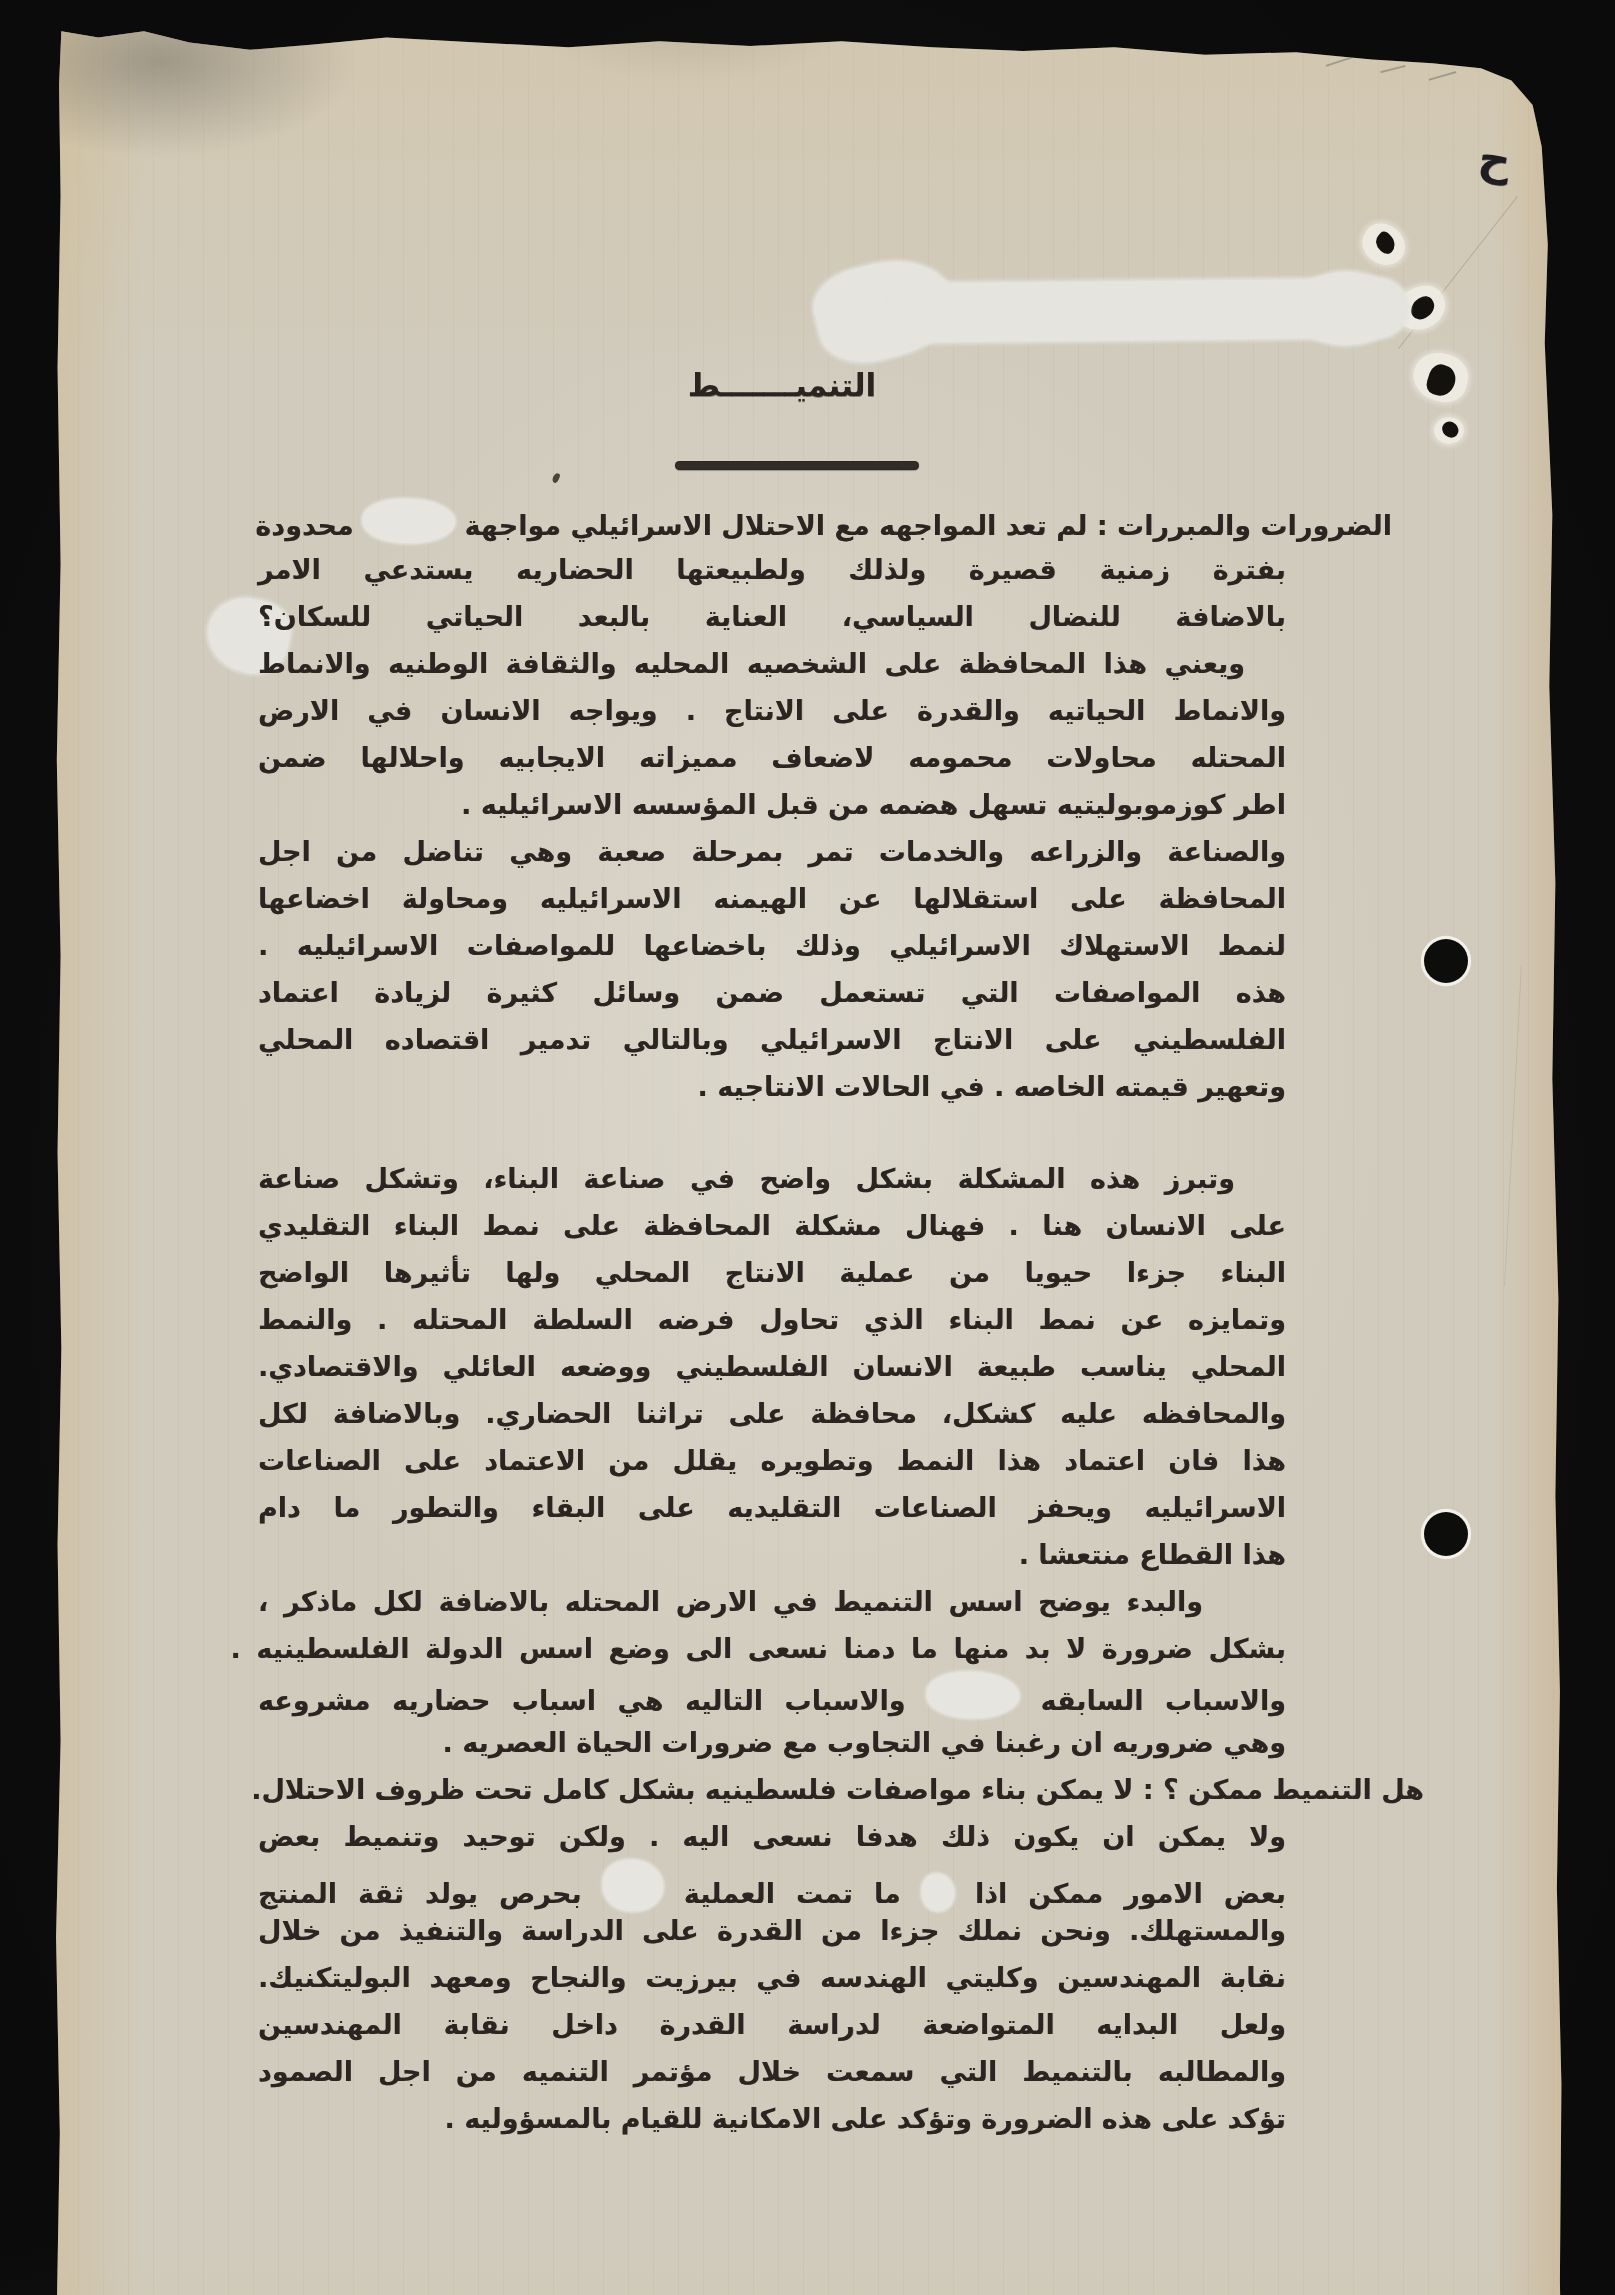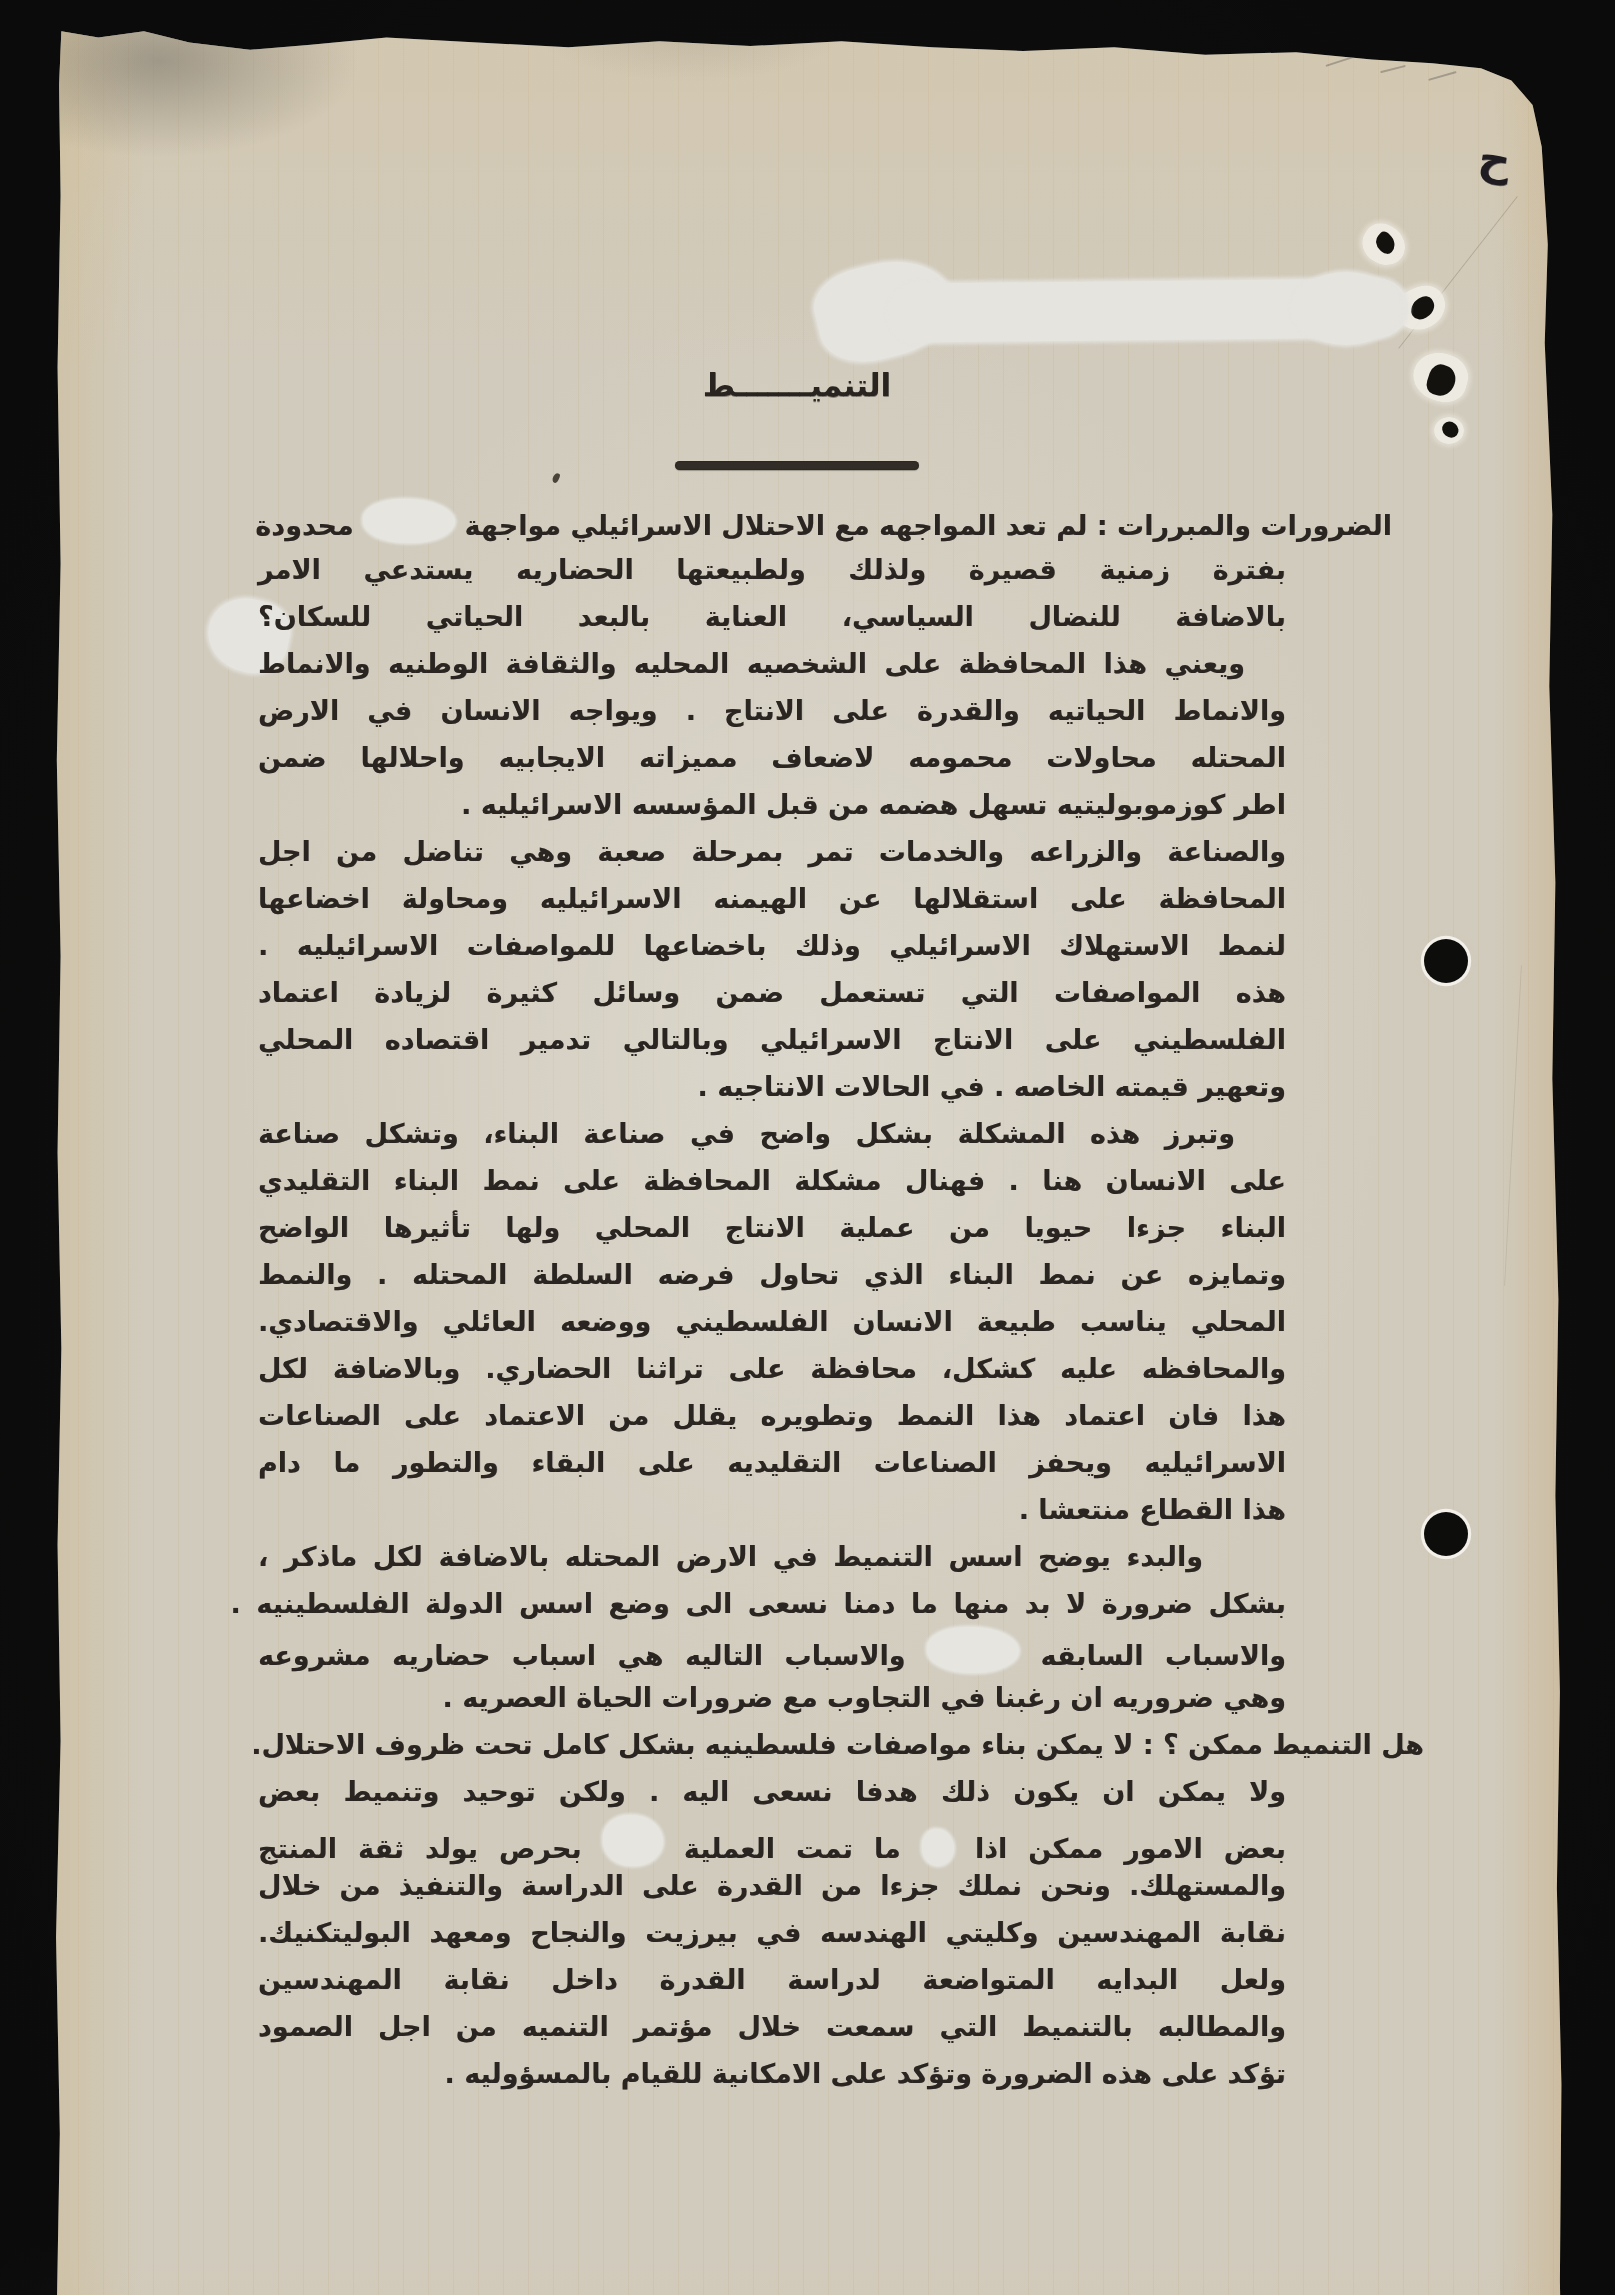--- a/index.html
+++ b/index.html
@@ -33,21 +33,21 @@
       43% 99.6%, 35% 99.8%, 27% 99.6%, 19% 99.8%, 12% 99.6%, 7% 99.4%, 4.3% 98.9%,
       3.3% 98.0%, 0.25% 93.2%,
       0.45% 86%, 0.2% 78%, 0.5% 70%, 0.3% 62%, 0.55% 54%, 0.3% 46%, 0.5% 38%,
       0.25% 30%, 0.5% 22%, 0.3% 14%, 0.5% 7%, 0.4% 2.5%);
   }
   .crease{position:absolute;background:linear-gradient(90deg, transparent, rgba(120,110,92,0.35), transparent);}
   .crease.c1{right:110px;top:152px;width:2.3px;height:193px;transform:rotate(38deg);}
   .crease.c2{right:55px;top:941px;width:1.8px;height:321px;transform:rotate(3deg);opacity:.5;}
 
   .title{
-    position:absolute;left:597px;top:343px;width:294px;
+    position:absolute;left:582px;top:343px;width:294px;
     text-align:center;font-size:31px;font-weight:bold;color:#29241f;
     letter-spacing:0.5px;text-shadow:0.2px 0.5px 0 rgba(41,36,31,0.45);
   }
   .title-underline{
     position:absolute;left:622px;top:437px;width:244px;height:8.7px;
     background:#322d26;border-radius:4.6px;
     box-shadow:0 0.9px 0.9px rgba(50,45,38,0.35), inset 0 0 1.8px rgba(0,0,0,0.5);
   }
   .speck{position:absolute;left:500px;top:449px;width:6px;height:10px;background:#4a433a;border-radius:60% 40% 50% 60%;transform:rotate(24deg);}
 
@@ -135,21 +135,21 @@
       <div class="line" style="text-indent: 41px;">ويعني هذا المحافظة على الشخصيه المحليه والثقافة الوطنيه والانماط</div>
       <div class="line">والانماط الحياتيه والقدرة على الانتاج . ويواجه الانسان في الارض</div>
       <div class="line">المحتله محاولات محمومه لاضعاف مميزاته الايجابيه واحلالها ضمن</div>
       <div class="line short">اطر كوزموبوليتيه تسهل هضمه من قبل المؤسسه الاسرائيليه .</div>
       <div class="line">والصناعة والزراعه والخدمات تمر بمرحلة صعبة وهي تناضل من اجل</div>
       <div class="line">المحافظة على استقلالها عن الهيمنه الاسرائيليه ومحاولة اخضاعها</div>
       <div class="line">لنمط الاستهلاك الاسرائيلي وذلك باخضاعها للمواصفات الاسرائيليه .</div>
       <div class="line">هذه المواصفات التي تستعمل ضمن وسائل كثيرة لزيادة اعتماد</div>
       <div class="line">الفلسطيني على الانتاج الاسرائيلي وبالتالي تدمير اقتصاده المحلي</div>
       <div class="line short">وتعهير قيمته الخاصه . في الحالات الانتاجيه .</div>
-      <div class="line" style="text-indent: 51px;">وتبرز هذه المشكلة بشكل واضح في صناعة البناء، وتشكل صناعة</div>
+      <div class="line" style="text-indent: 51px; margin-top: 45px;">وتبرز هذه المشكلة بشكل واضح في صناعة البناء، وتشكل صناعة</div>
       <div class="line">على الانسان هنا . فهنال مشكلة المحافظة على نمط البناء التقليدي</div>
       <div class="line">البناء جزءا حيويا من عملية الانتاج المحلي ولها تأثيرها الواضح</div>
       <div class="line">وتمايزه عن نمط البناء الذي تحاول فرضه السلطة المحتله . والنمط</div>
       <div class="line">المحلي يناسب طبيعة الانسان الفلسطيني ووضعه العائلي والاقتصادي.</div>
       <div class="line">والمحافظه عليه كشكل، محافظة على تراثنا الحضاري. وبالاضافة لكل</div>
       <div class="line">هذا فان اعتماد هذا النمط وتطويره يقلل من الاعتماد على الصناعات</div>
       <div class="line">الاسرائيليه ويحفز الصناعات التقليديه على البقاء والتطور ما دام</div>
       <div class="line short">هذا القطاع منتعشا .</div>
       <div class="line" style="text-indent: 83px;">والبدء يوضح اسس التنميط في الارض المحتله بالاضافة لكل ماذكر ،</div>
       <div class="line" style="margin-left: -27.5px;">بشكل ضرورة لا بد منها ما دمنا نسعى الى وضع اسس الدولة الفلسطينيه .</div>

